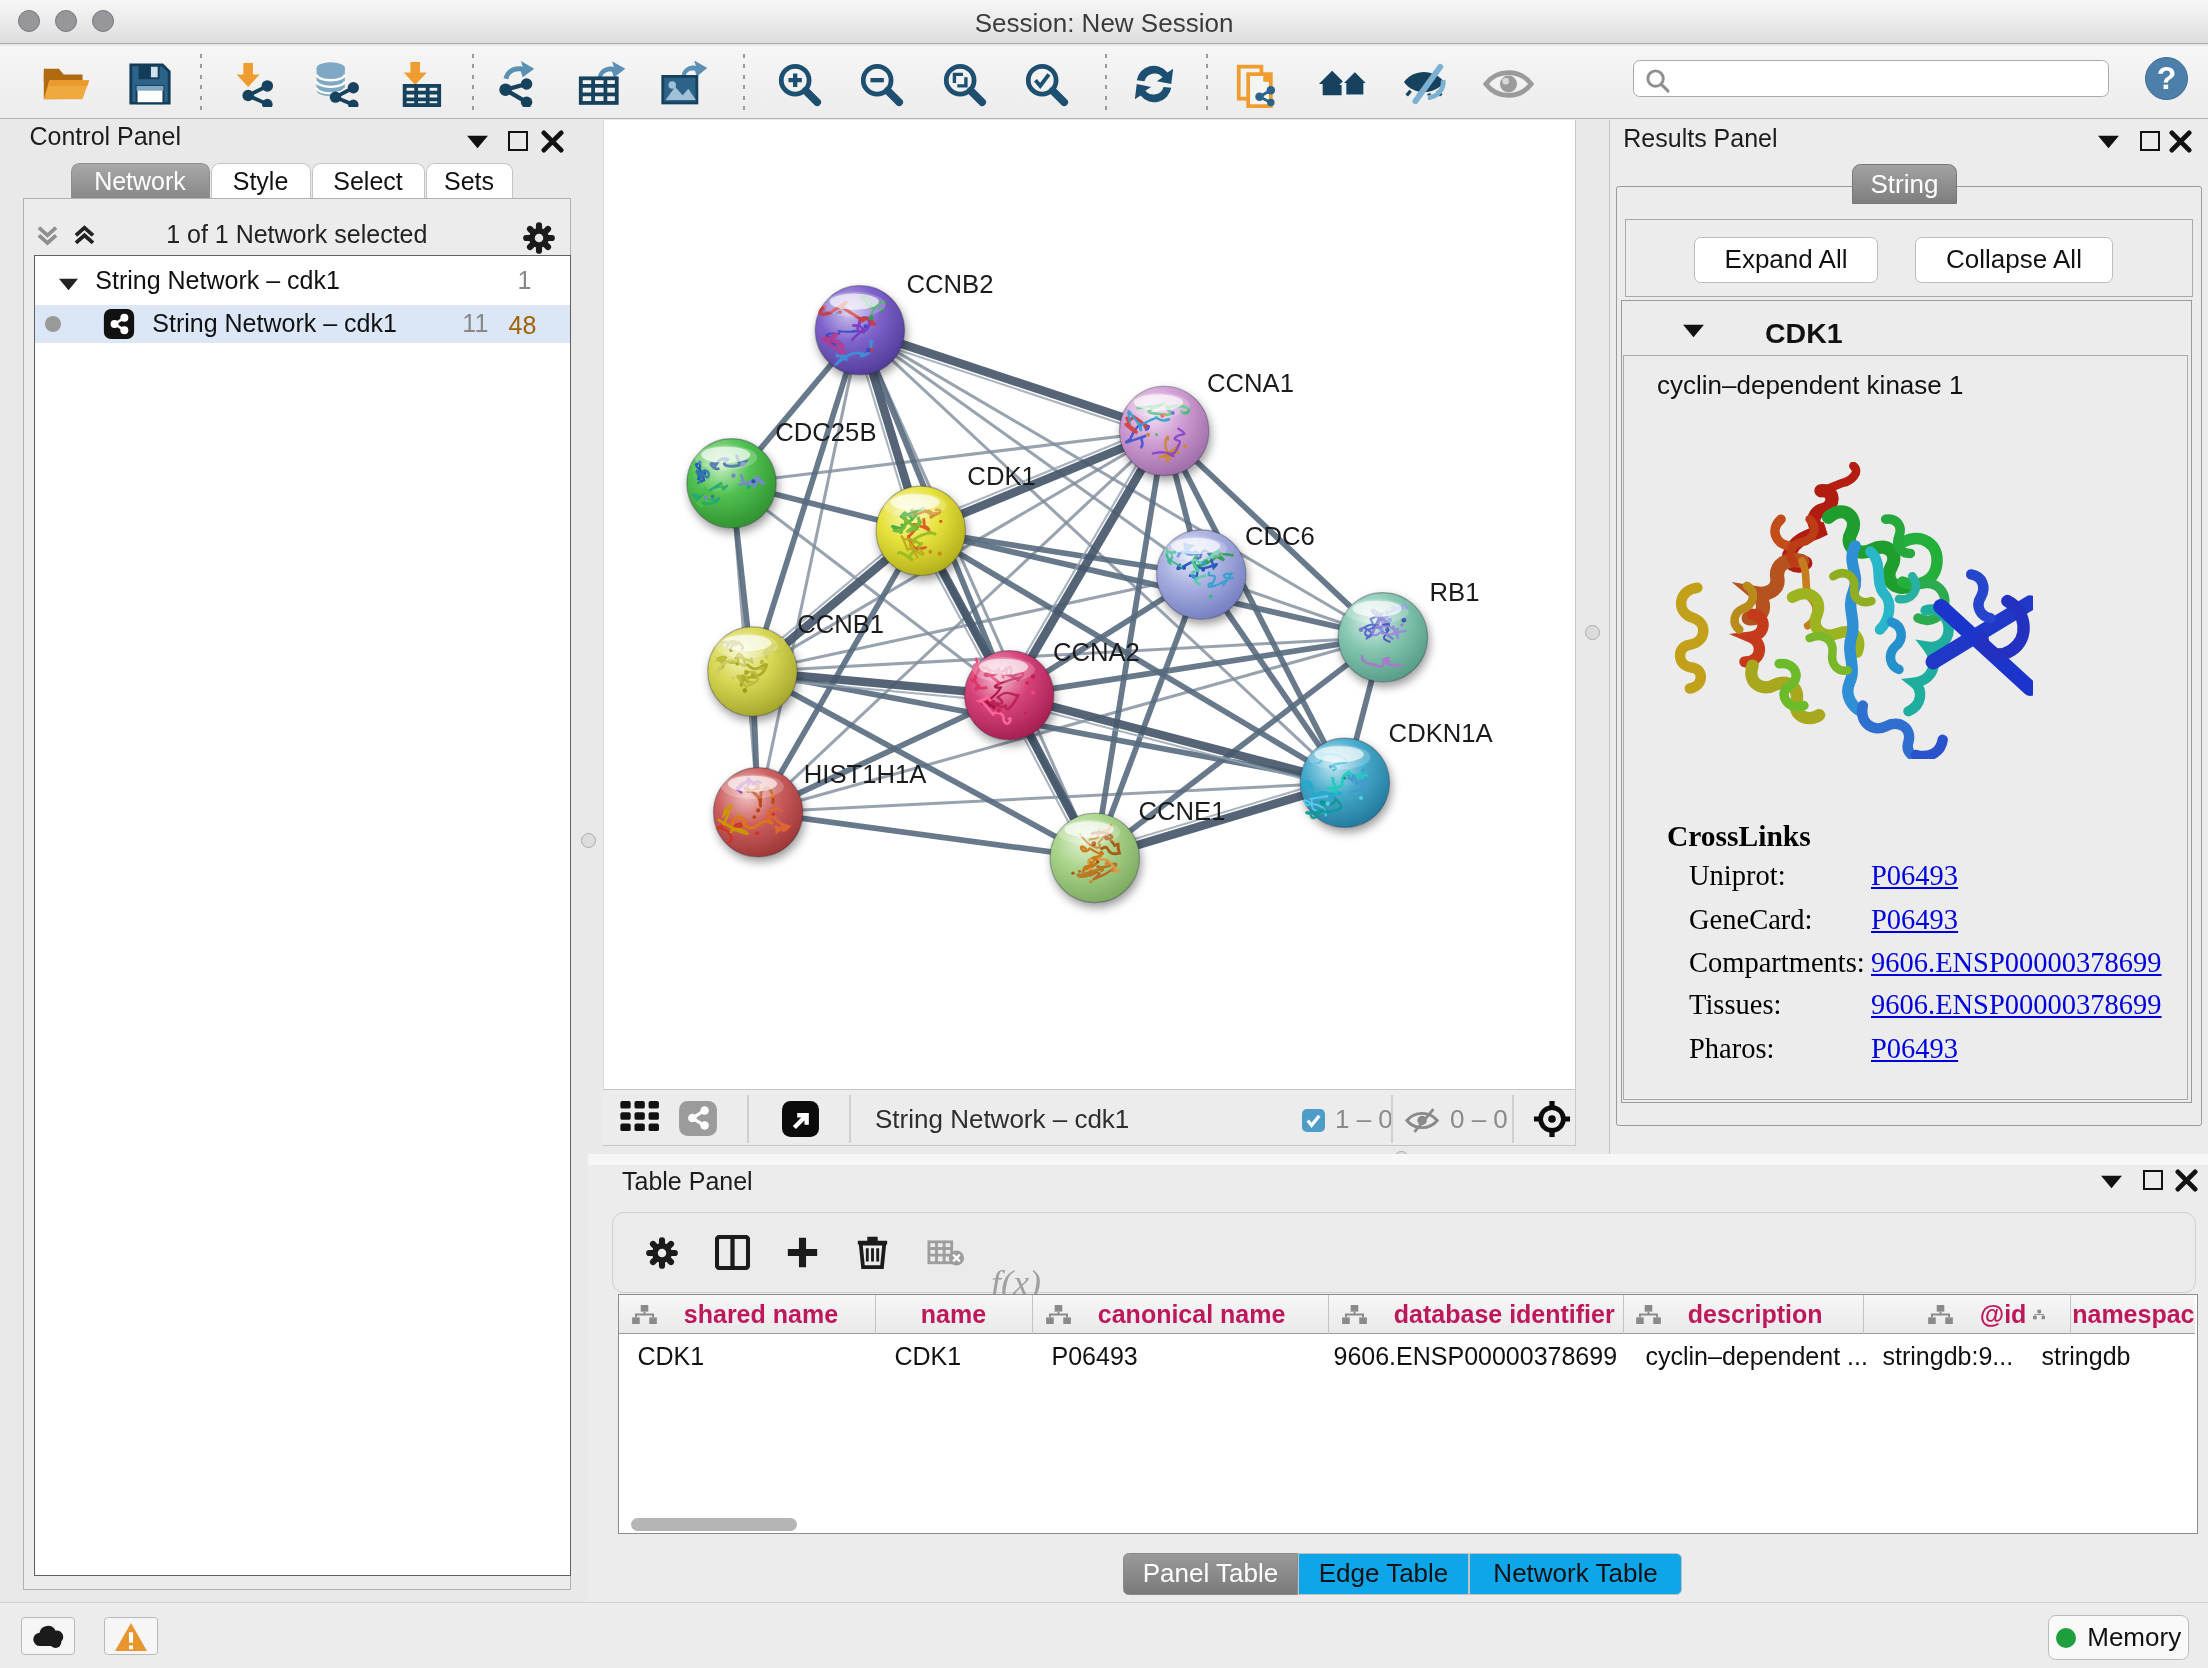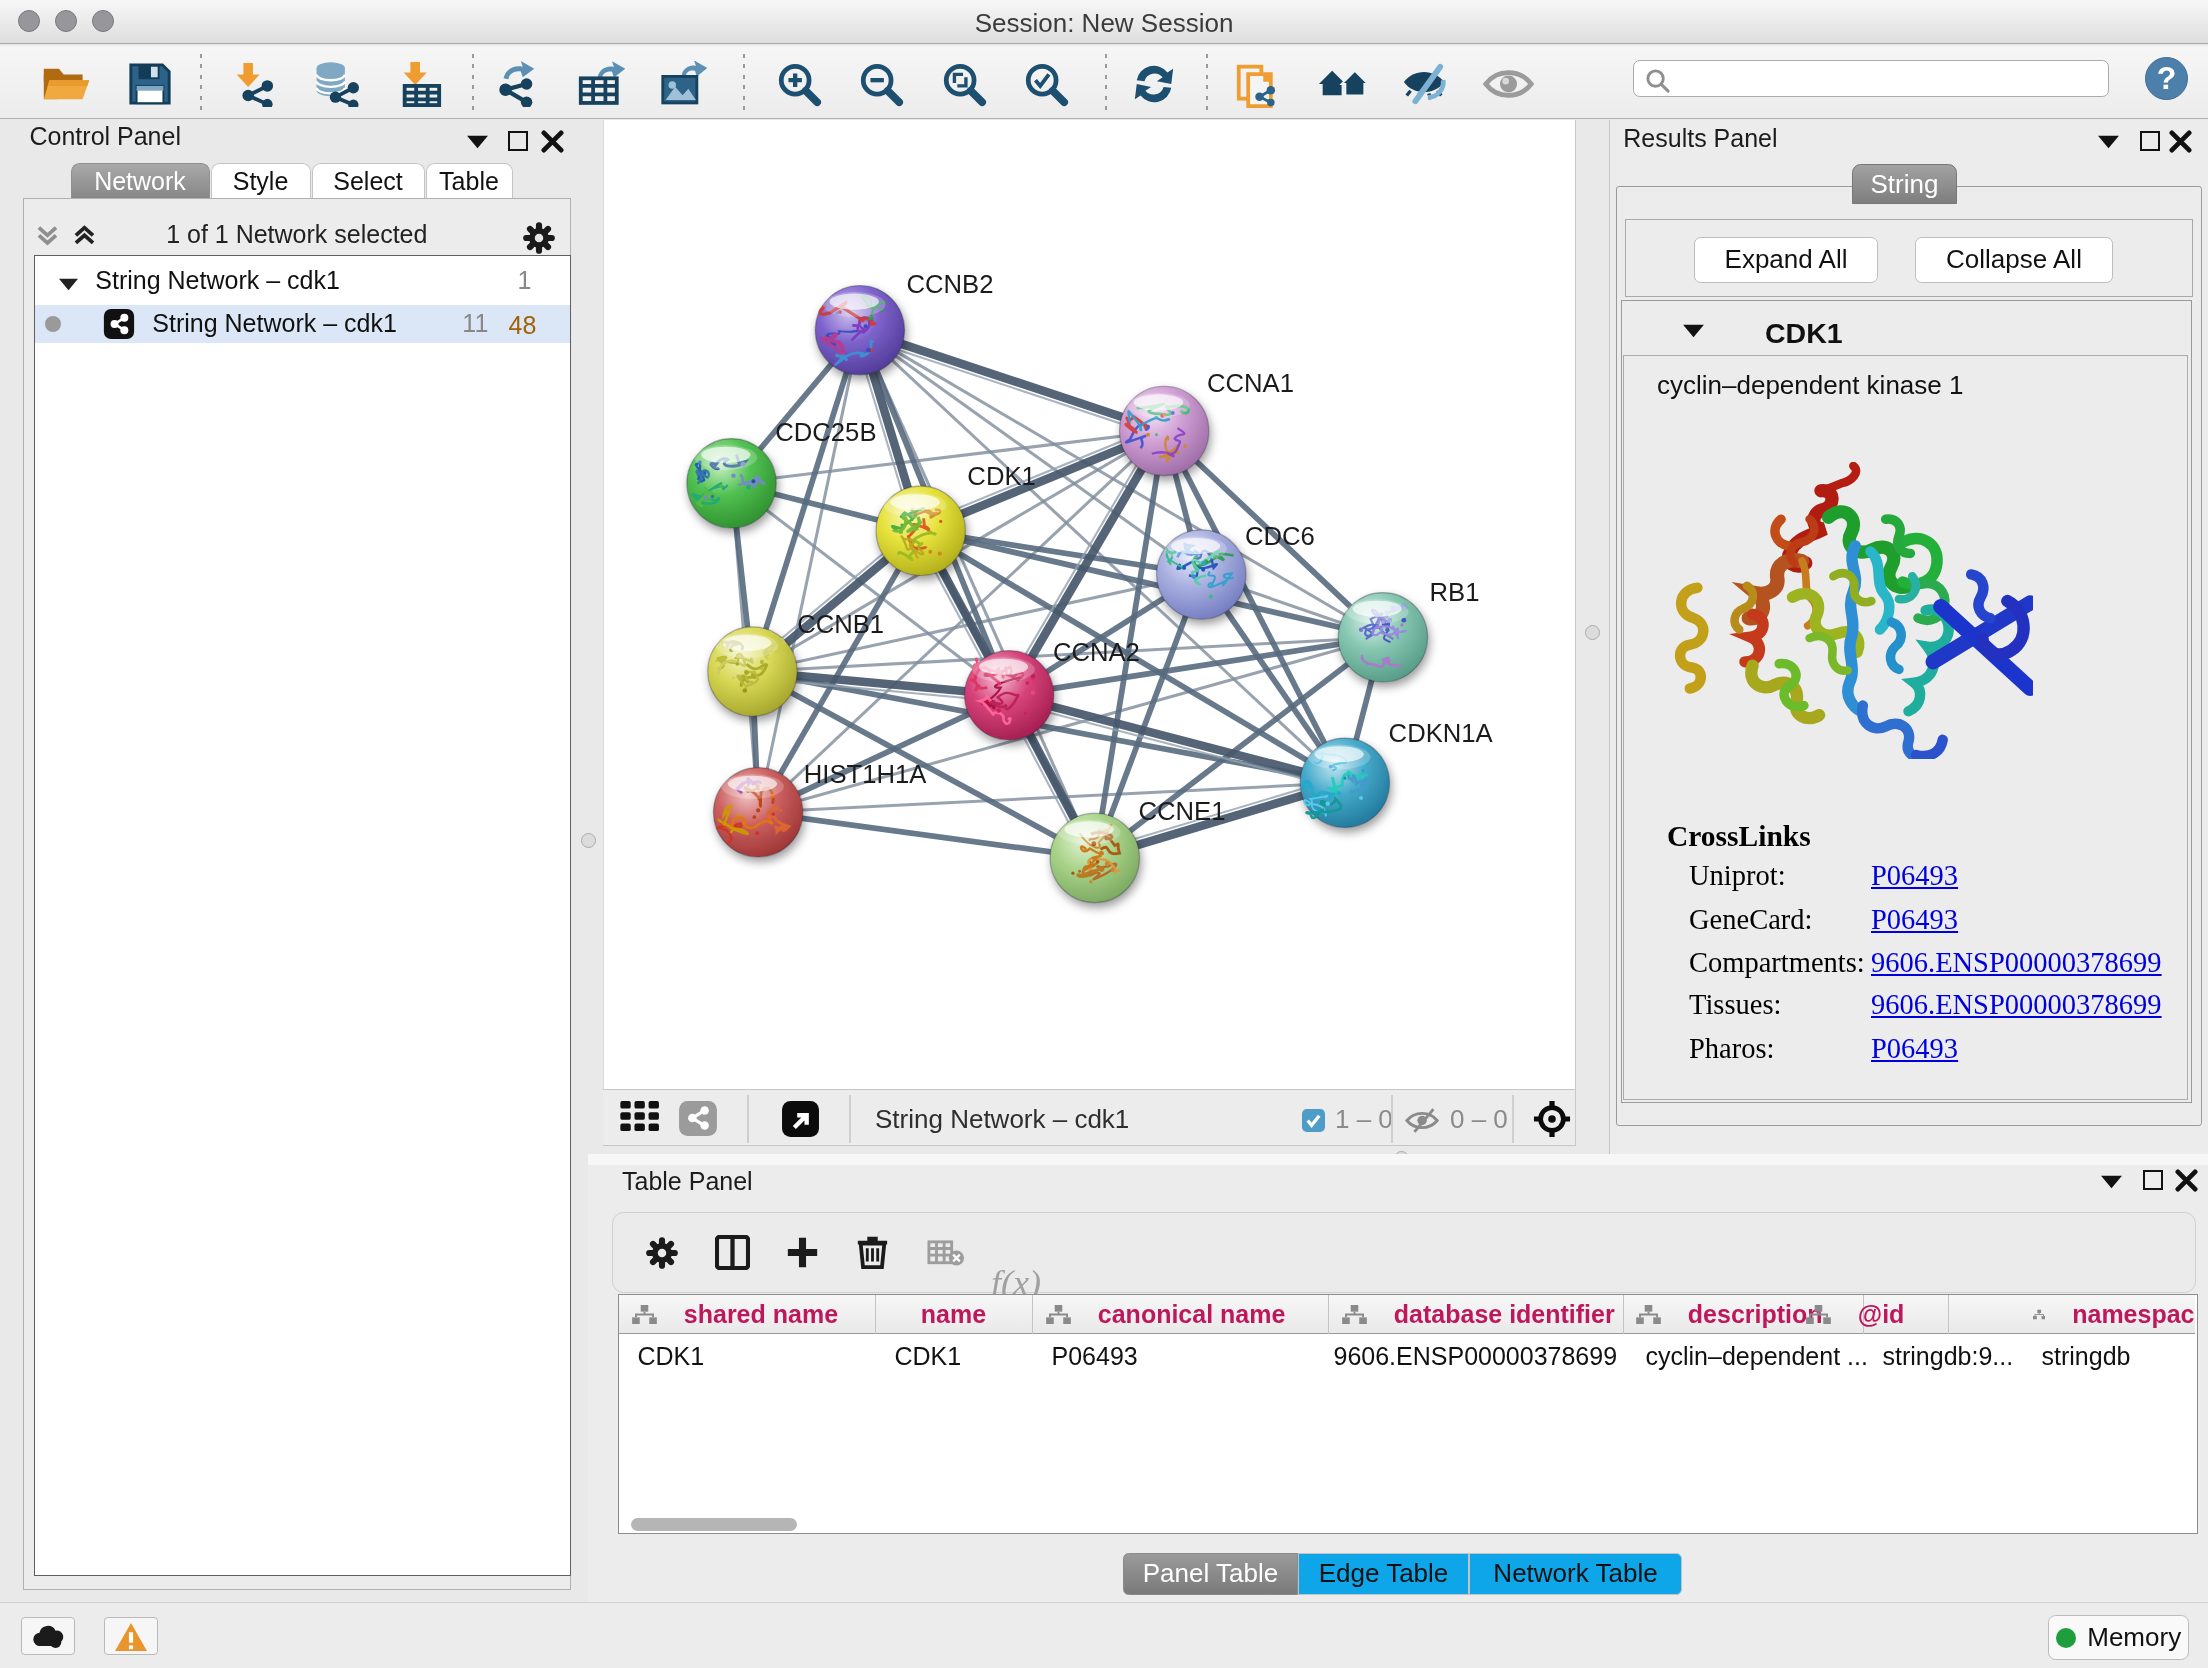--- a/index.html
+++ b/index.html
@@ -196,21 +196,21 @@
     <svg style="position:absolute;left:455px;top:12.4px" width="25" height="19" viewBox="0 0 26 20">
         <path d="M2 4 h22 l-11 13 z" fill="#111"></path>
       </svg>
     <div style="position:absolute;left:498px;top:10.5px;width:20px;height:20px;border:2.9px solid #111;"></div>
     <svg style="position:absolute;left:531px;top:9.5px" width="23" height="23" viewBox="0 0 24 24">
         <path d="M3 3 L21 21 M21 3 L3 21" stroke="#111" stroke-width="5" stroke-linecap="round"></path>
       </svg>
     <div class="tab sel" style="left:61px;width:139px;">Network</div>
     <div class="tab" style="left:201px;width:100px;">Style</div>
     <div class="tab" style="left:302px;width:113px;">Select</div>
-    <div class="tab" style="left:416px;width:87px;">Table</div>
+    <div class="tab" style="left:416px;width:87px;">Sets</div>
     <div id="cbox">
       <svg style="position:absolute;left:11.4px;top:23px" width="42" height="28.5" viewBox="0 0 44 30">
         <path d="M4 6 l9 8 9 -8 M4 14 l9 8 9 -8" fill="none" stroke="#8f8f8f" stroke-width="4"></path>
       </svg>
       <svg style="position:absolute;left:48px;top:23px" width="42" height="28.5" viewBox="0 0 44 30">
         <path d="M4 14 l9 -8 9 8 M4 22 l9 -8 9 8" fill="none" stroke="#222" stroke-width="4"></path>
       </svg>
       <div id="netsel">1 of 1 Network selected</div>
       <svg style="position:absolute;left:497px;top:21px" width="36" height="36" viewBox="0 0 38 38">
         <g fill="#1b1b1b">
@@ -788,21 +788,21 @@
           <svg class="tico" viewBox="0 0 26 20">
             <g fill="#8a8a8a">
               <rect x="9" y="0" width="8" height="7"></rect>
               <rect x="0" y="13" width="8" height="7"></rect>
               <rect x="18" y="13" width="8" height="7"></rect>
             </g>
             <path d="M13 7 v3 M4 13 v-3 h18 v3" stroke="#8a8a8a" stroke-width="2" fill="none"></path>
           </svg>
           <span>description</span>
         </div>
-      <div class="th" style="left:1174px;width:156px;">
+      <div class="th" style="left:1296px;width:156px;">
           <svg class="tico" viewBox="0 0 26 20">
             <g fill="#8a8a8a">
               <rect x="9" y="0" width="8" height="7"></rect>
               <rect x="0" y="13" width="8" height="7"></rect>
               <rect x="18" y="13" width="8" height="7"></rect>
             </g>
             <path d="M13 7 v3 M4 13 v-3 h18 v3" stroke="#8a8a8a" stroke-width="2" fill="none"></path>
           </svg>
           <span>@id</span>
         </div>

